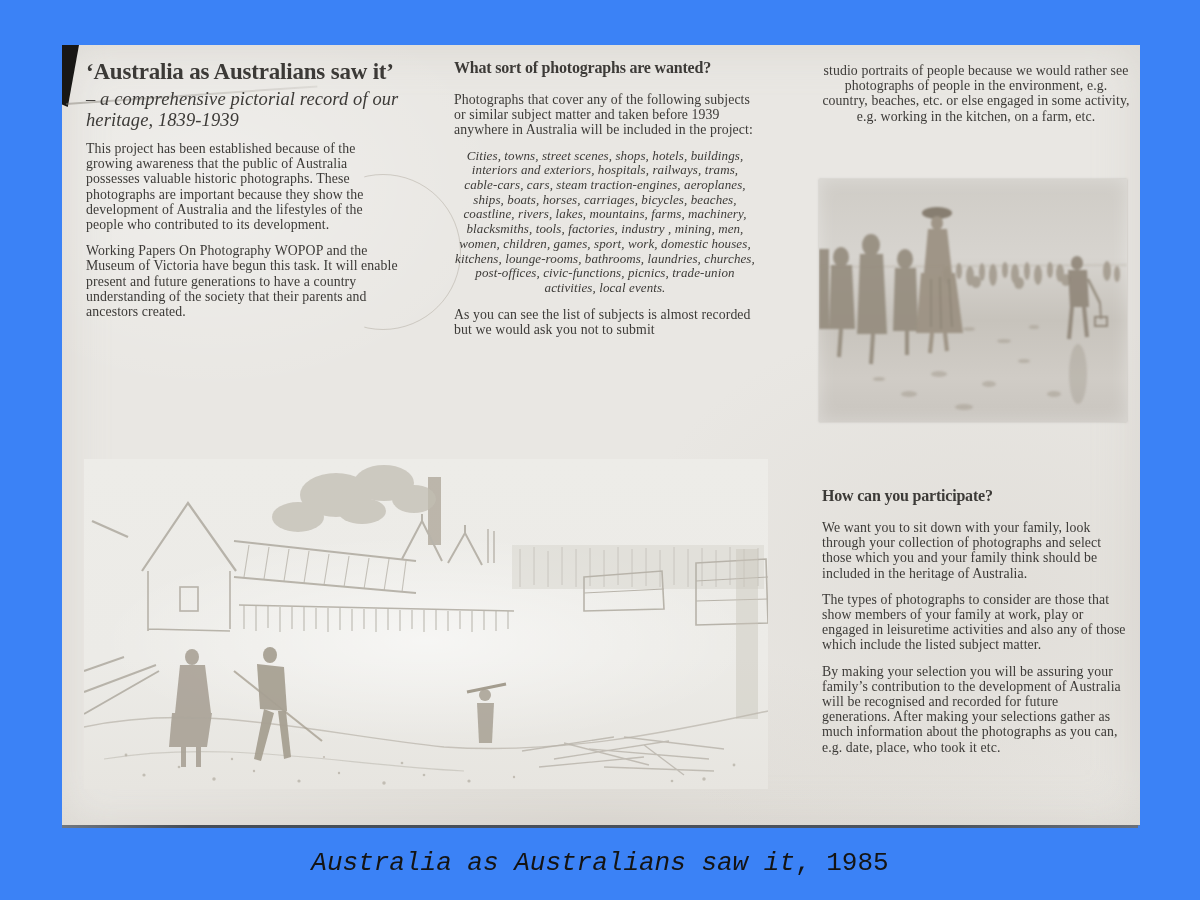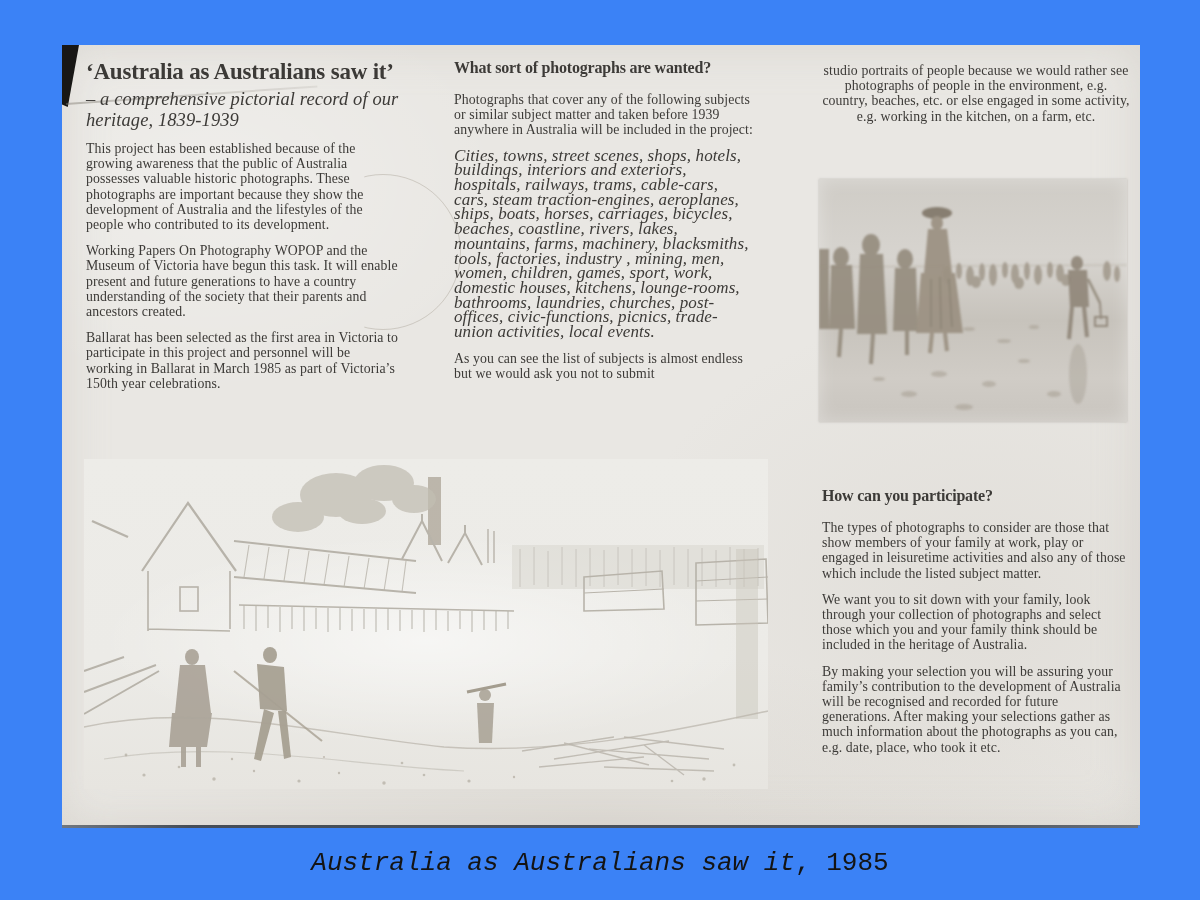--- a/index.html
+++ b/index.html
@@ -36,21 +36,21 @@
   .col { position:absolute; line-height:15.2px; font-size:13.8px; text-align:left;
          letter-spacing:.1px; }
   .col p { margin-top:11px; }
   .col1 { left:24px;  top:14px; width:314px; }
   .col2 { left:392px; top:10px; width:302px; }
   .col3 { left:760px; top:6px;  width:308px; }
 
   h1.doc-title { font-size:23px; line-height:26px; font-weight:bold; letter-spacing:-.2px; }
   .subtitle { font-style:italic; font-size:18.5px; line-height:20.5px; margin-top:4px; }
   h2.doc-h2 { font-size:16px; line-height:26px; font-weight:bold; letter-spacing:-.2px; }
-  .subject-list { font-style:italic; font-size:17px; line-height:14.7px; margin-top:12px; }
+  .subject-list { font-style:italic; font-size:13px; line-height:14.7px; margin-top:12px;text-align:center; }
   .col3 .continuation { margin-top:12px;text-align:center; }
 
   
   .photo-beach {
     position:absolute; left:757px; top:134px; width:308px; height:243px;
     background:linear-gradient(180deg,#cfccc6 0%,#d7d4cf 32%,#c7c3bc 58%,#d0ccc6 82%,#c9c5bf 100%);
     box-shadow: inset 0 0 18px rgba(255,255,255,.35), 0 0 2px rgba(150,146,138,.5);
     overflow:hidden;
   }
   .photo-street {
@@ -75,28 +75,27 @@
 
     <div class="torn-corner"></div>
     <div class="crease"></div>
     <div class="stain-ring"></div>
 
     <div class="col col1">
       <h1 class="doc-title">‘Australia as Australians saw it’</h1>
       <div class="subtitle">– a comprehensive pictorial record of our heritage, 1839-1939</div>
       <p>This project has been established because of the growing awareness that the public of Australia possesses valuable historic photographs. These photographs are important because they show the development of Australia and the lifestyles of the people who contributed to its development.</p>
       <p>Working Papers On Photography WOPOP and the Museum of Victoria have begun this task. It will enable present and future generations to have a country understanding of the society that their parents and ancestors created.</p>
-      <p>Ballarat has been selected as the first area in Victoria to participate in this project and personnel will be working in Ballarat in March 1985 as part of Victoria’s 150th year celebrations.</p>
     </div>
 
     <div class="col col2">
       <h2 class="doc-h2">What sort of photographs are wanted?</h2>
       <p>Photographs that cover any of the following subjects or similar subject matter and taken before 1939 anywhere in Australia will be included in the project:</p>
       <p class="subject-list">Cities, towns, street scenes, shops, hotels, buildings, interiors and exteriors, hospitals, railways, trams, cable-cars, cars, steam traction-engines, aeroplanes, ships, boats, horses, carriages, bicycles, beaches, coastline, rivers, lakes, mountains, farms, machinery, blacksmiths, tools, factories, industry , mining, men, women, children, games, sport, work, domestic houses, kitchens, lounge-rooms, bathrooms, laundries, churches, post-offices, civic-functions, picnics, trade-union activities, local events.</p>
-      <p>As you can see the list of subjects is almost endless but we would ask you not to submit</p>
+      <p>As you can see the list of subjects is almost recorded but we would ask you not to submit</p>
     </div>
 
     <div class="col col3">
       <p class="continuation">studio portraits of people because we would rather see photographs of people in the environment, e.g. country, beaches, etc. or else engaged in some activity, e.g. working in the kitchen, on a farm, etc.</p>
     </div>
 
     <div class="photo-beach">
       <svg viewBox="0 0 308 243">
         <g style="filter:blur(1.1px)" stroke="none">
           <line x1="0" y1="88" x2="308" y2="86" stroke="#b1aa9d" stroke-width="1" opacity=".6"></line>
@@ -167,22 +166,22 @@
               <ellipse cx="235" cy="215" rx="7" ry="3"></ellipse>
             <ellipse cx="60" cy="200" rx="6" ry="2"></ellipse>
               <ellipse cx="145" cy="228" rx="9" ry="3"></ellipse>
           </g>
         </g>
       </svg>
     </div>
 
     <div class="col" style="left:760px; top:438px; width:308px;">
       <h2 class="doc-h2" style="margin-top:0">How can you participate?</h2>
+      <p>We want you to sit down with your family, look through your collection of photographs and select those which you and your family think should be included in the heritage of Australia.</p>
       <p>The types of photographs to consider are those that show members of your family at work, play or engaged in leisuretime activities and also any of those which include the listed subject matter.</p>
-      <p>We want you to sit down with your family, look through your collection of photographs and select those which you and your family think should be included in the heritage of Australia.</p>
       <p>By making your selection you will be assuring your family’s contribution to the development of Australia will be recognised and recorded for future generations. After making your selections gather as much information about the photographs as you can, e.g. date, place, who took it etc.</p>
     </div>
 
     <div class="photo-street">
       <svg viewBox="0 0 684 330">
         <g style="filter:blur(.5px)" fill="none" stroke="#b2ada3" stroke-width="1.6" opacity=".9">
 
           <path d="M0 255 L75 212 M0 233 L72 206 M0 212 L40 198" stroke-width="2"></path>
 
           <path d="M8 62 L44 78" stroke-width="2.4"></path>

